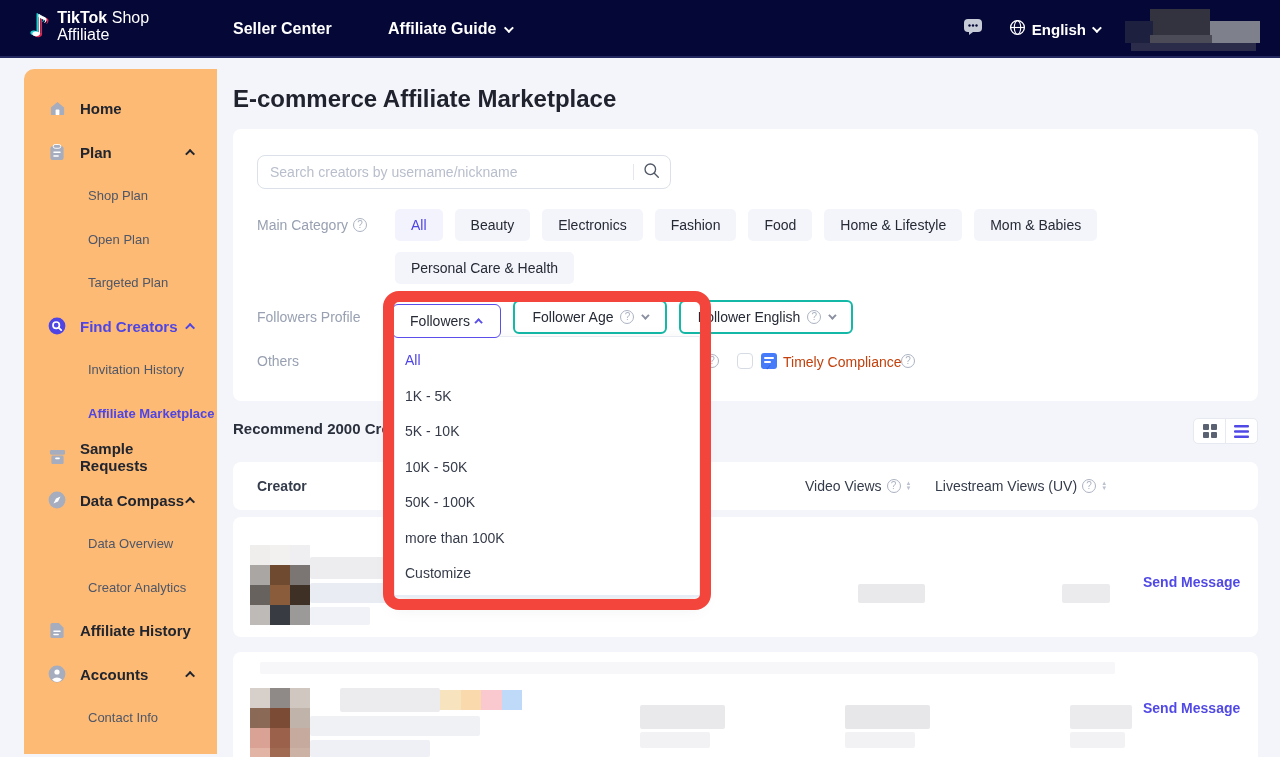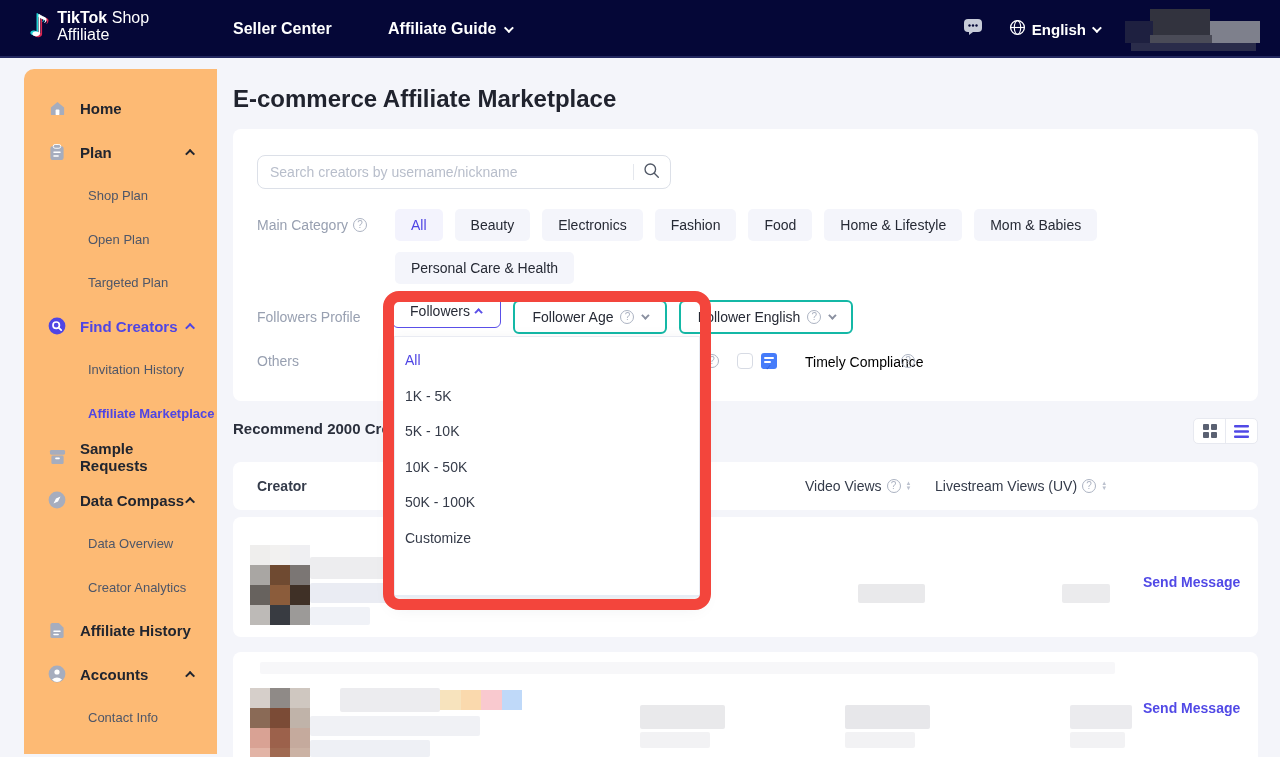--- a/index.html
+++ b/index.html
@@ -260,21 +260,21 @@
     <div class="row-label" style="top:9px;">
       <span>Others</span>
     </div>
     <span class="qicon" style="position:absolute; left:472px; top:10px;"></span>
     <span class="checkbox" style="position:absolute; left:504px; top:9px;"></span>
     <span class="timely-icon" style="position:absolute; left:528px; top:9px;">
       <i style="top:4px; width:10px;"></i>
         <i style="top:8px; width:7px;"></i>
         <i class="check">✓</i>
     </span>
-    <span style="position:absolute; left:572px; top:10px; font-size:14px; color:#000000;">Timely Compliance</span>
+    <span style="position:absolute; left:550px; top:10px; font-size:14px; color:#c2410c;">Timely Compliance</span>
     <span class="qicon" style="position:absolute; left:668px; top:10px;"></span>
   </div>
 </div>
 
 <div class="recommend">Recommend 2000 Creators</div>
 <div class="view-toggle">
   <span class="vbtn">
     <svg width="14" height="14" viewBox="0 0 14 14">
         <rect x="0" y="0" width="6" height="6" rx="1" fill="#5A6172"></rect>
         <rect x="8" y="0" width="6" height="6" rx="1" fill="#5A6172"></rect>
@@ -369,21 +369,22 @@
   <div class="blur" style="left:837px; top:80px; width:55px; height:16px; background:#F2F2F4;"></div>
   <div class="send-link" style="left:910px; top:48px;">Send Message</div>
 </div>
 
 <div class="dropdown-panel">
   <div class="dd-item sel">All</div>
   <div class="dd-item">1K - 5K</div>
   <div class="dd-item">5K - 10K</div>
   <div class="dd-item">10K - 50K</div>
   <div class="dd-item">50K - 100K</div>
+  <div class="dd-item">more than 100K</div>
   <div class="dd-item">Customize</div>
 </div>
 
-<div class="fbtn open fbtn-floating" style="position:absolute; left:392px; top:294px; width:109px; height:34px;text-align:right;">
+<div class="fbtn open fbtn-floating" style="position:absolute; left:392px; top:304px; width:109px; height:34px;text-align:right;">
   <span>Followers</span>
   <span class="chev up"></span>
 </div>
 
 <div class="annotation"></div>
 
 </body></html>

